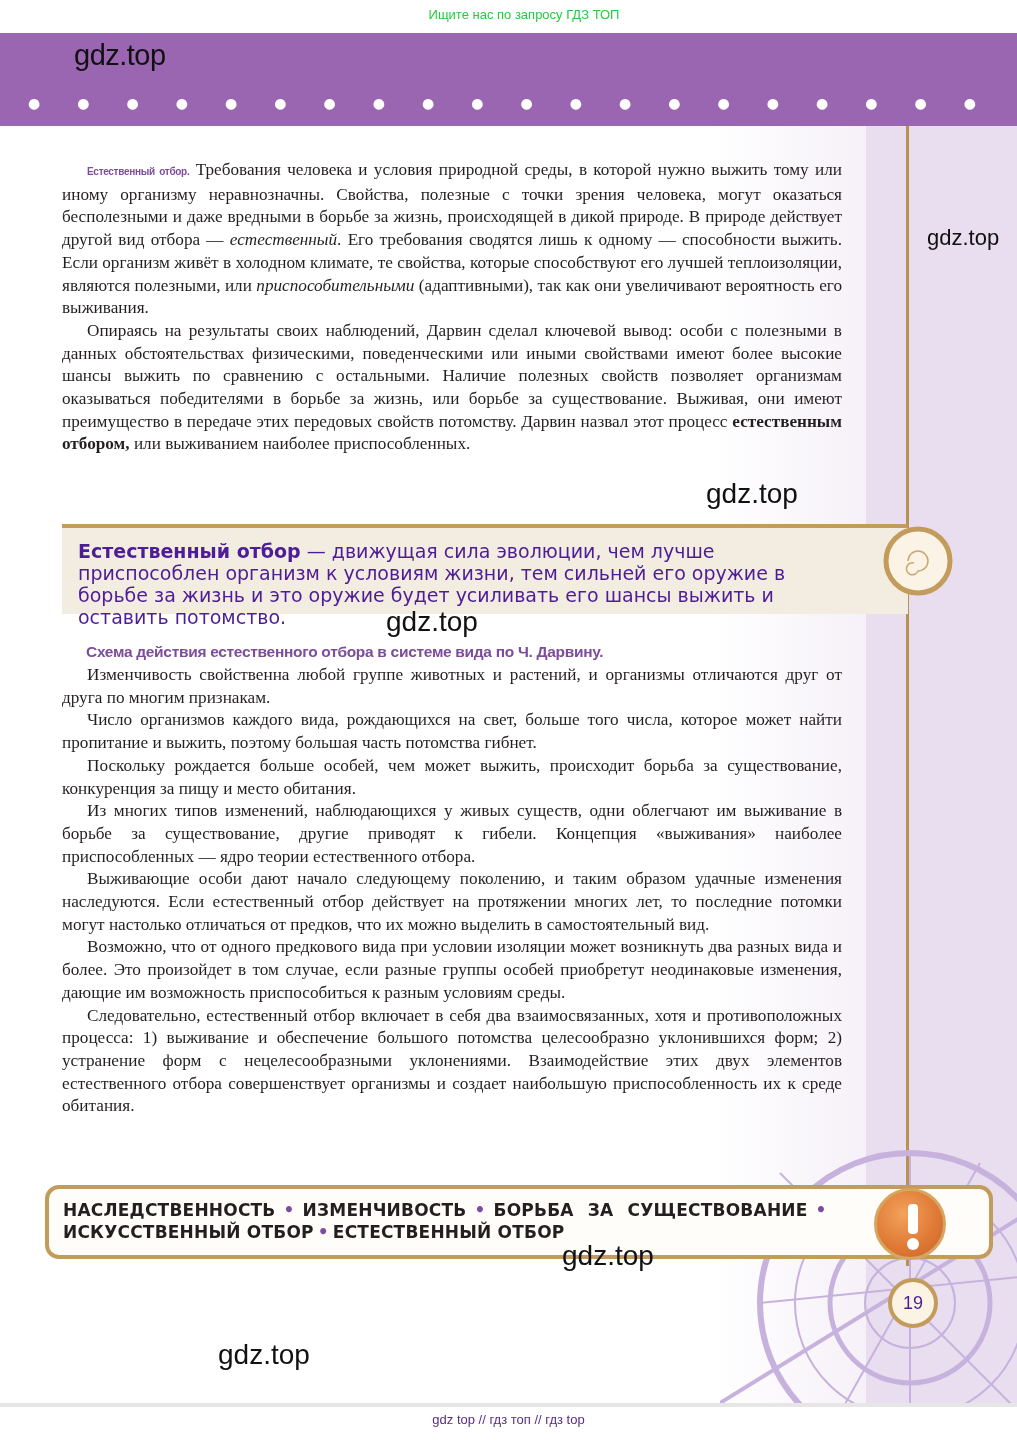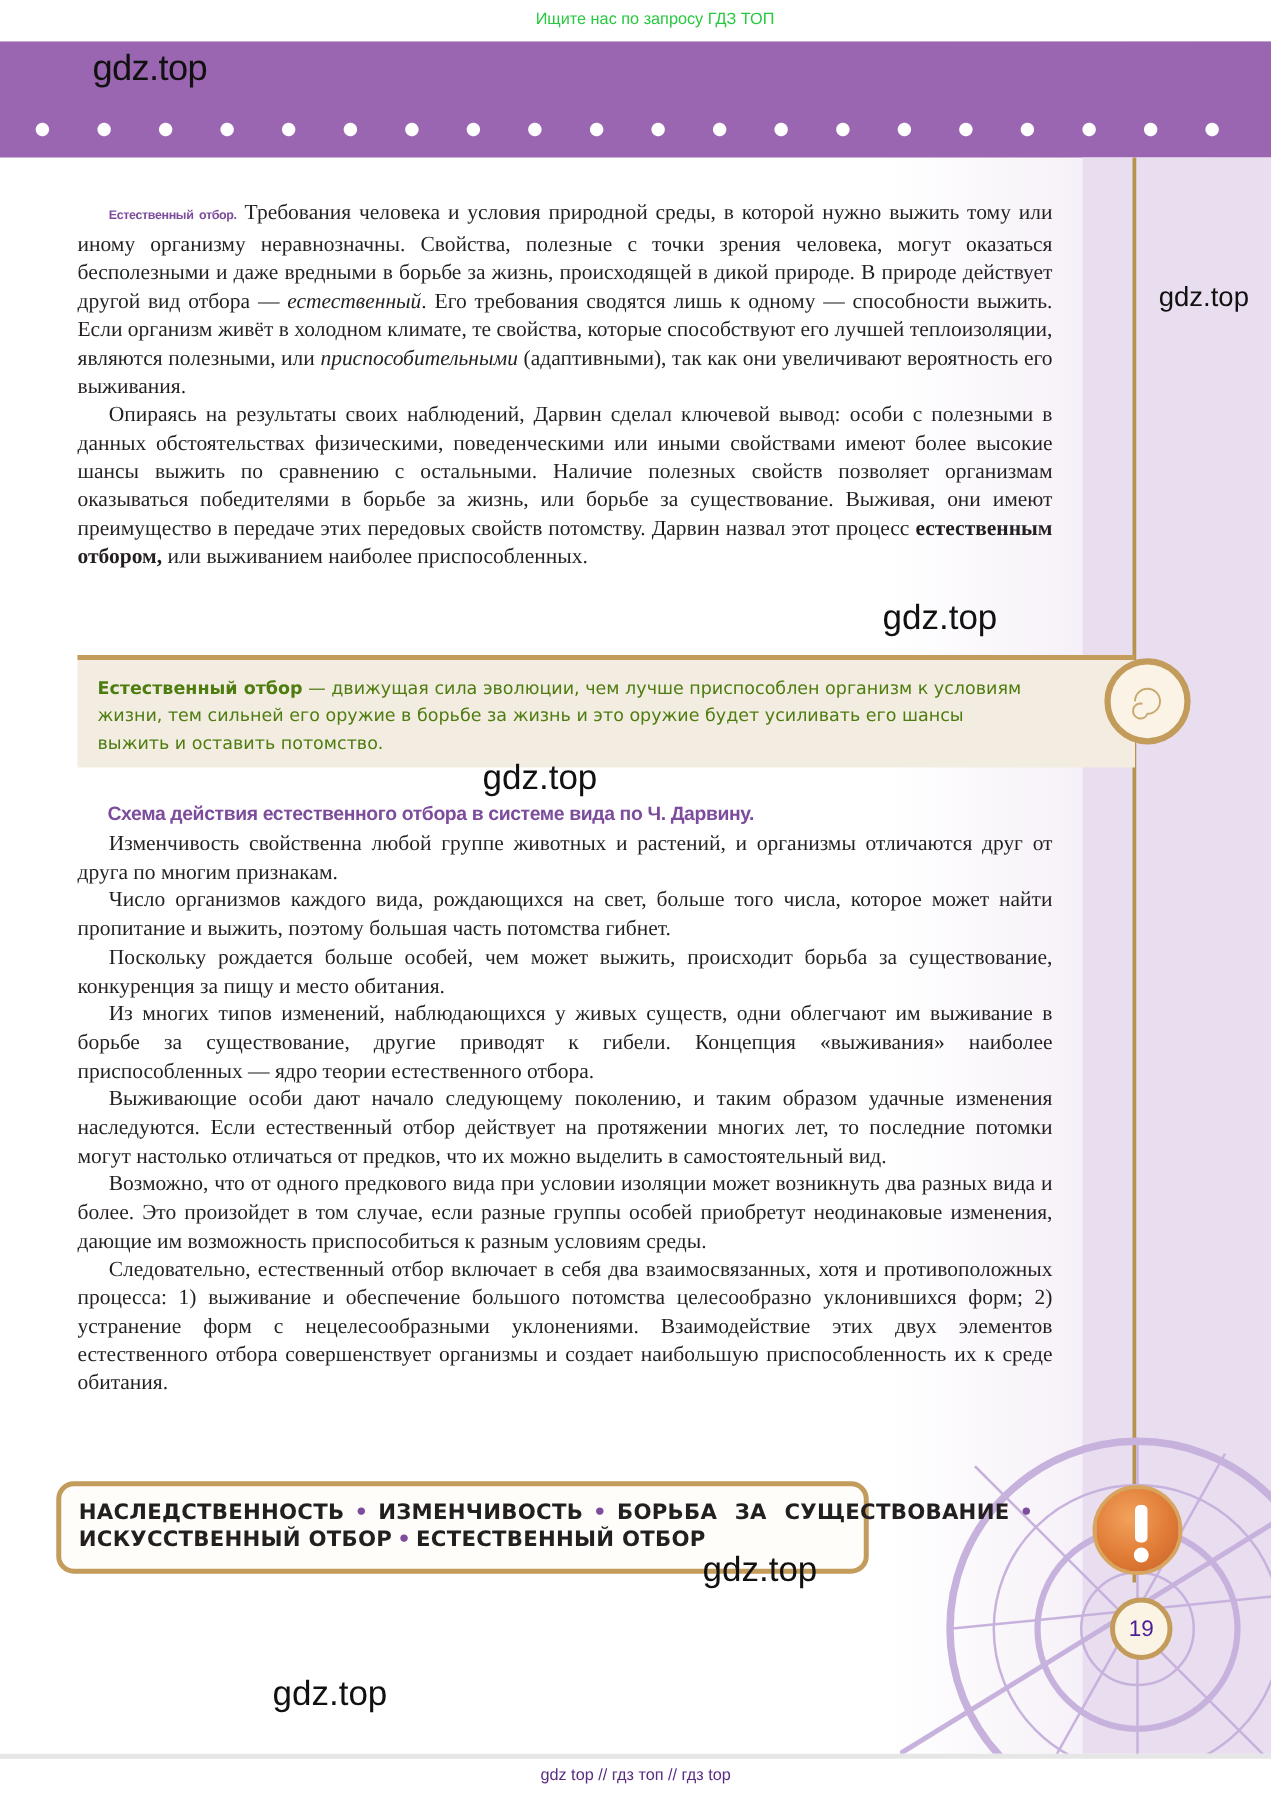--- a/index.html
+++ b/index.html
@@ -62,35 +62,35 @@
     .wm-body {
       position: absolute; font-family: "Liberation Sans", sans-serif; font-size: 28px; color: #111;
     }
 
     .def-box {
       position: absolute; left: 62px; top: 491px; width: 846px; height: 90px;
       background: #f3ece0; border-top: 4px solid #c39c5c;
     }
     .def-text {
       position: absolute; left: 16px; top: 12px; width: 750px;
-      font-family: "DejaVu Sans", sans-serif; font-size: 14px; line-height: 22px; color: #4d7c0f;
+      font-family: "DejaVu Sans", sans-serif; font-size: 19px; line-height: 22px; color: #4c1d95;
     }
     .def-text .b { font-weight: bold; }
     .scroll-icon {
       position: absolute; left: 880px; top: 483px; width: 80px; height: 90px;
     }
 
     .schema-title {
       position: absolute; left: 86px; top: 610px;
       font-family: "Liberation Sans", sans-serif; font-weight: bold; font-size: 15.5px;
       color: #7d4c9c; letter-spacing: -0.3px;
     }
 
     .kw-box {
-      position: absolute; left: 45px; top: 1152px; width: 650px; height: 74px;
+      position: absolute; left: 45px; top: 1152px; width: 948px; height: 74px;
       border: 4px solid #c39c5c; border-radius: 14px; background: #fffdfa;
     }
     .kw-text {
       position: absolute; left: 14px; top: 10px; width: 780px;
       font-family: "DejaVu Sans", sans-serif; font-weight: bold; font-size: 17px; line-height: 22px;
       color: #231f20; letter-spacing: 0.2px;
     }
     .dot { color: #7d4c9c; margin: 0 8px; }
 
     .alert-icon {

